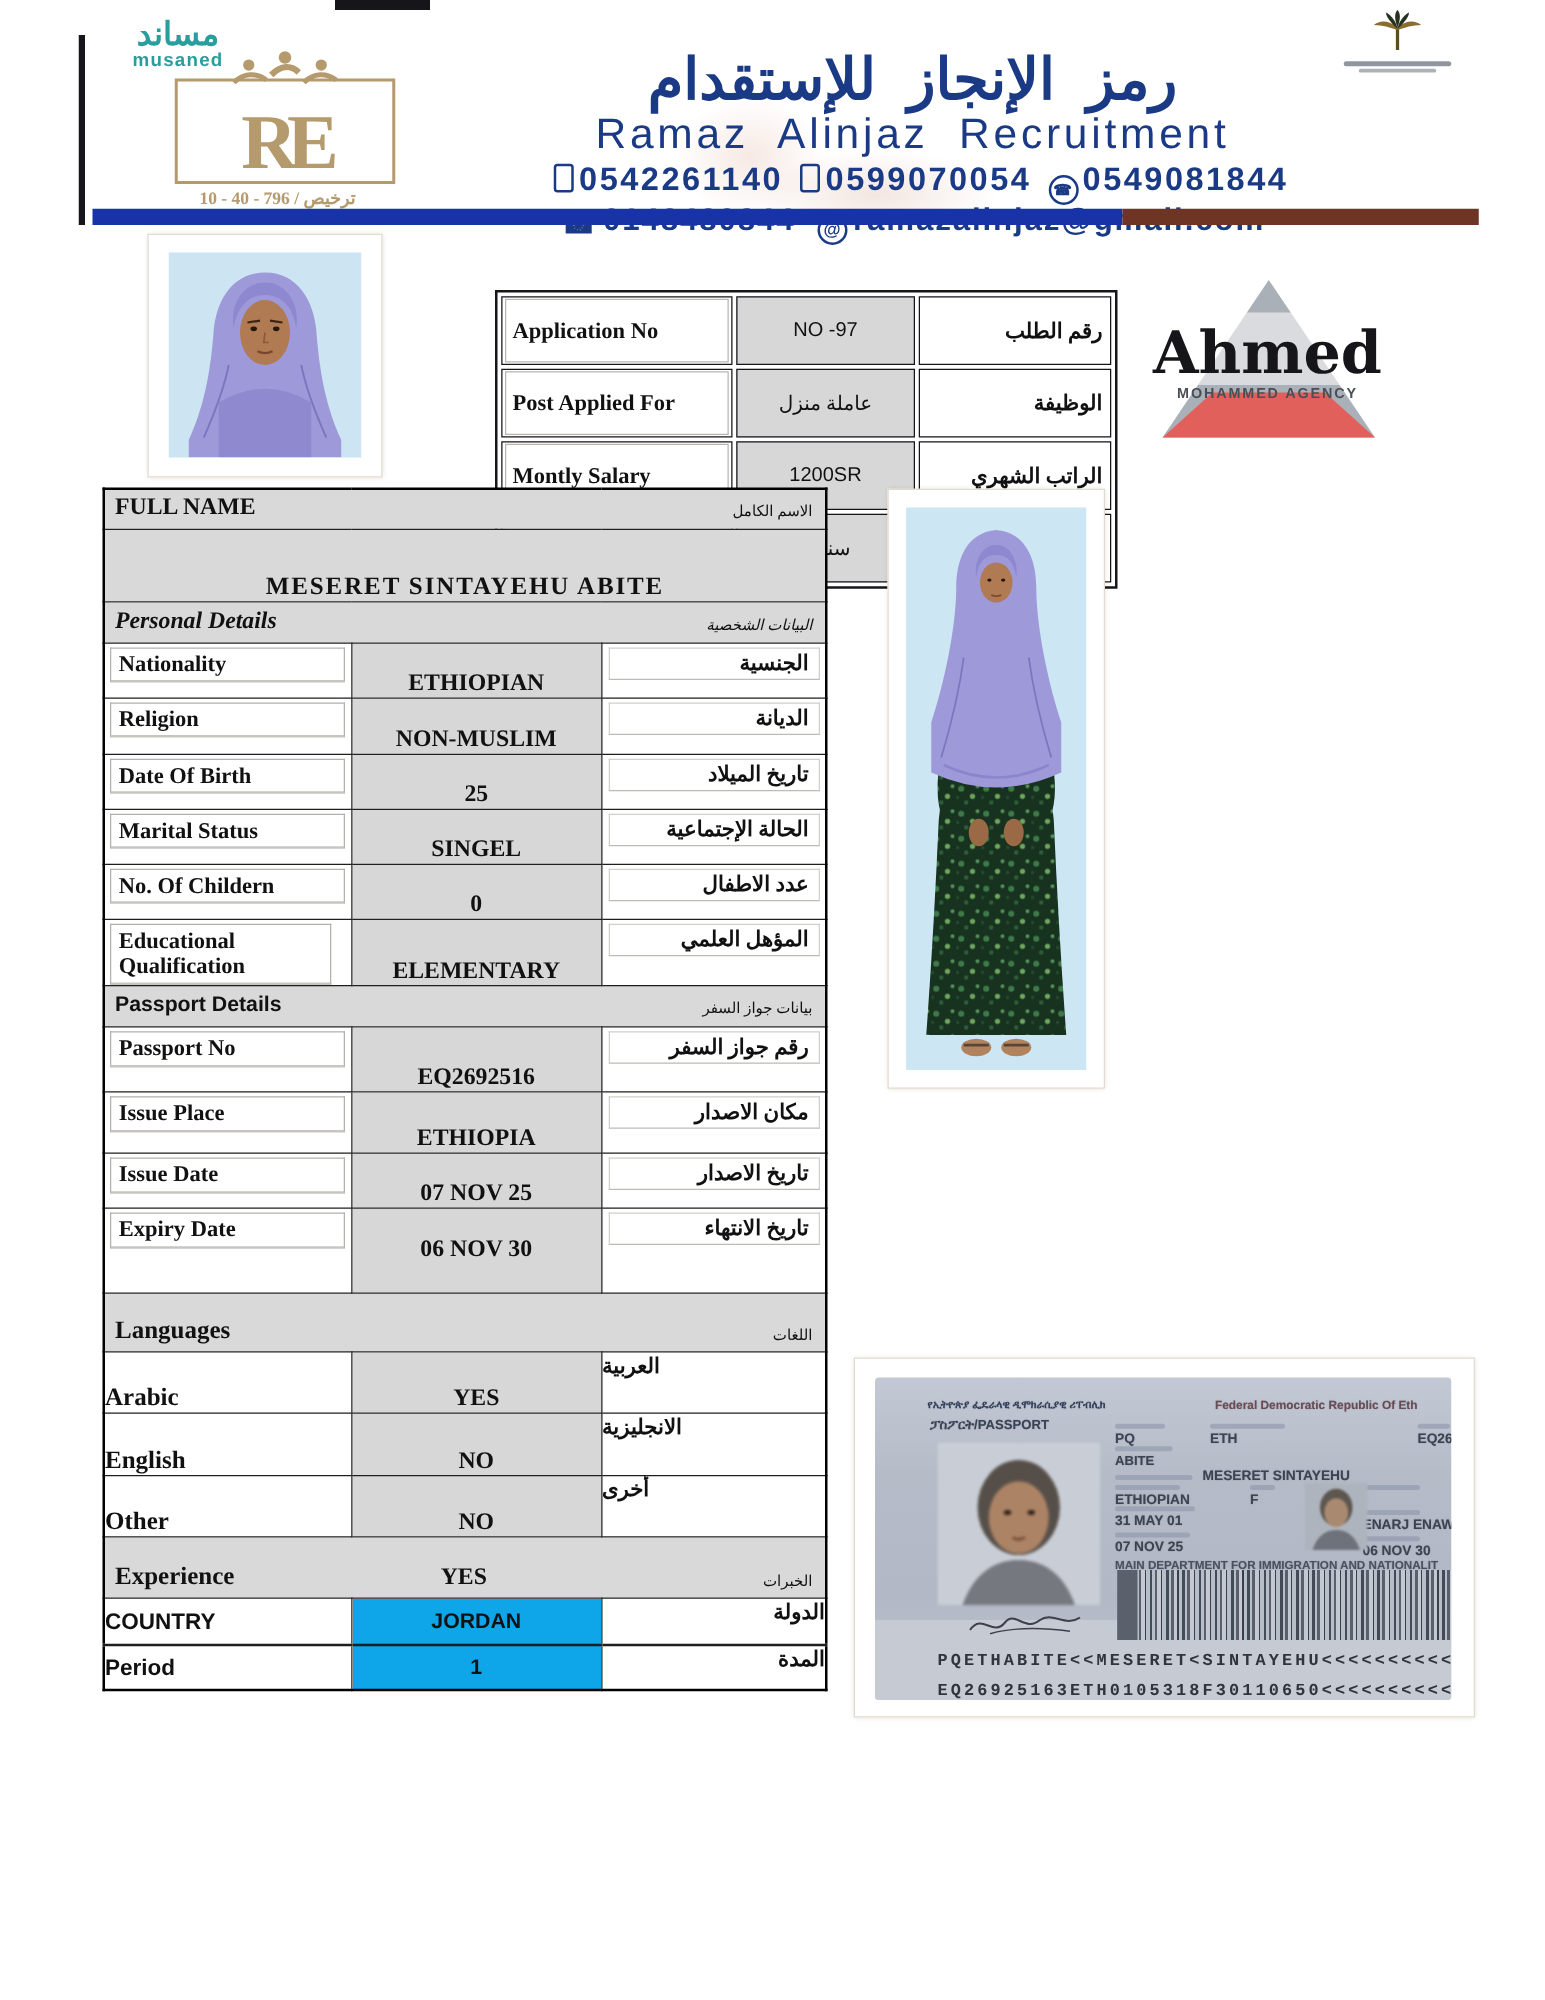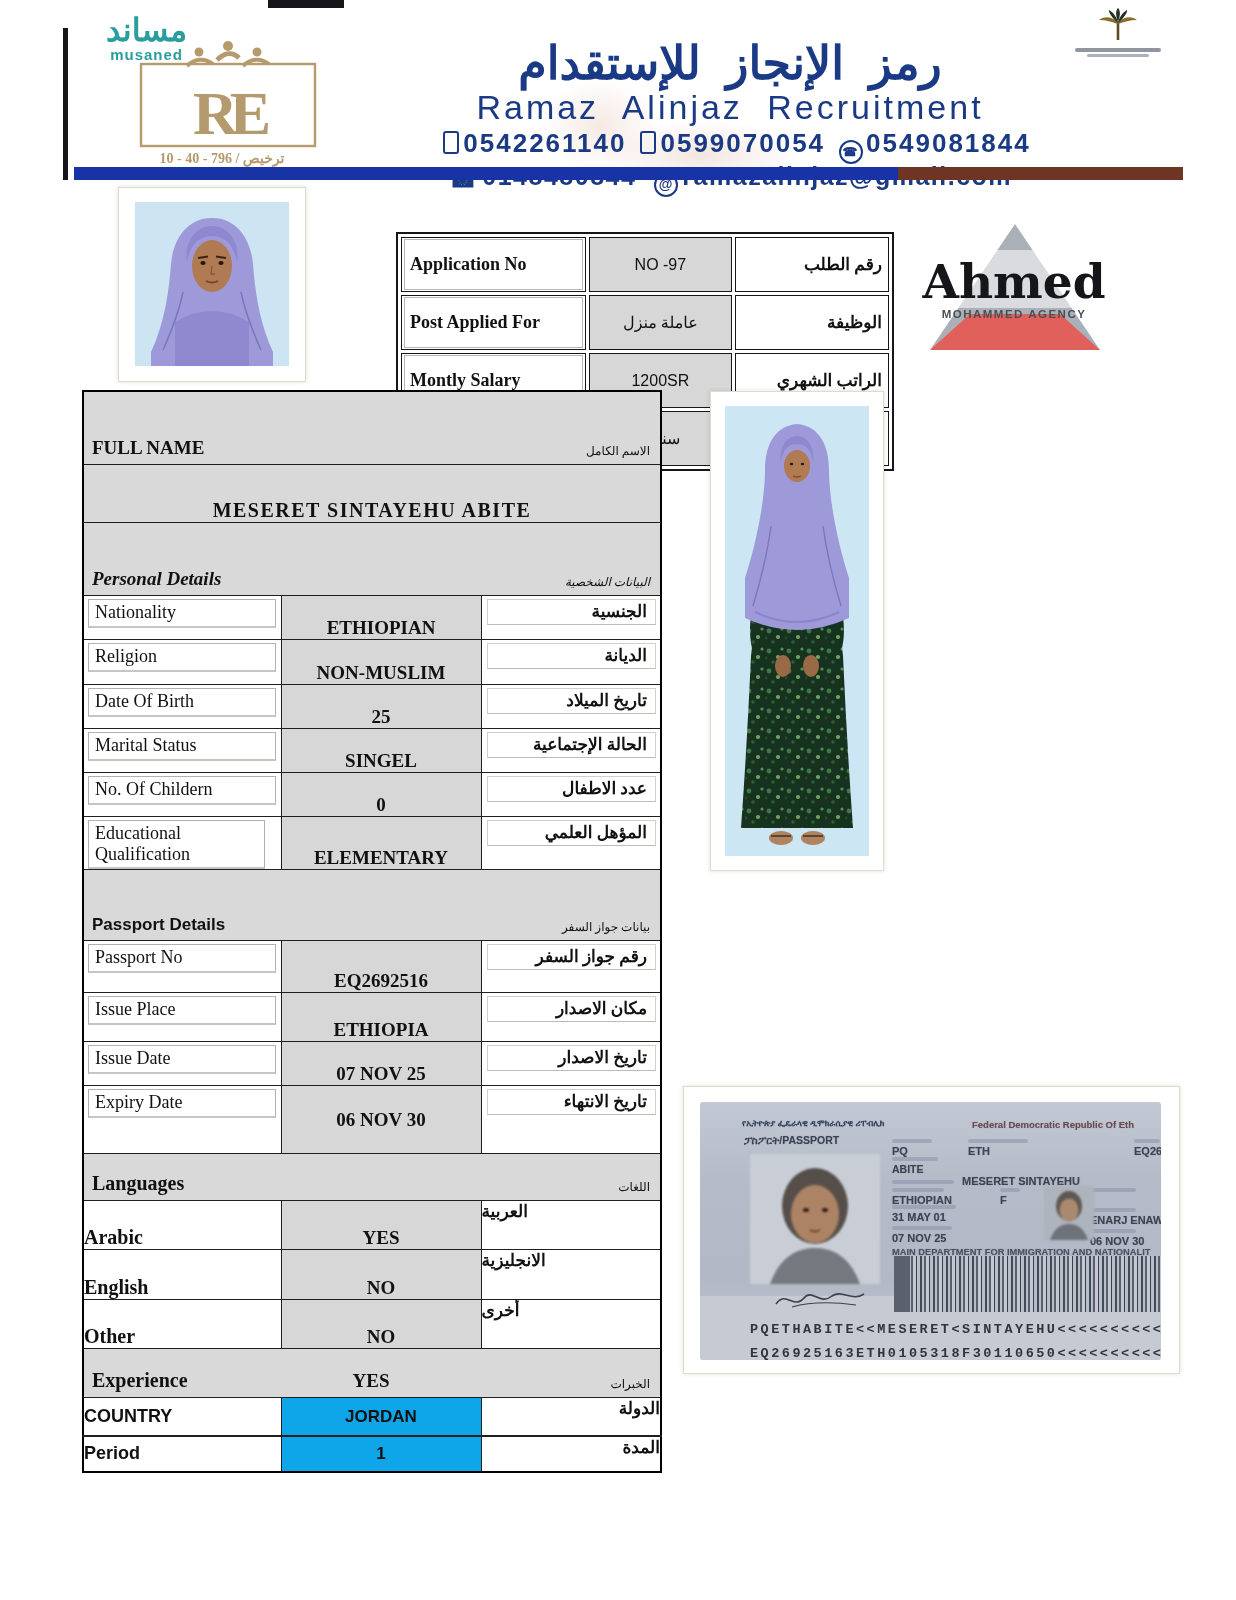--- a/index.html
+++ b/index.html
@@ -4,21 +4,21 @@
 <style>
   html,body{margin:0;padding:0;background:#fff;}
   .page{position:relative;width:1236px;height:1600px;background:#ffffff;overflow:hidden;
         font-family:"Liberation Serif",serif;color:#111;}
   .abs{position:absolute;}
 
   
   .hdr-blackline{left:63px;top:28px;width:5px;height:152px;background:#15151a;}
   .hdr-topmark{left:268px;top:0;width:76px;height:8px;background:#15151a;}
   .musaned{left:106px;top:14px;text-align:center;color:#2a9d9d;font-family:"Liberation Sans",sans-serif;line-height:1;}
-  .musaned .ar{font-size:32px;font-weight:bold;}
+  .musaned .ar{font-size:26px;font-weight:bold;}
   .musaned .en{font-size:15px;font-weight:bold;letter-spacing:1px;margin-top:1px;}
   .ministry{left:1058px;top:8px;width:120px;text-align:center;}
   .ministry .bar1{width:86px;height:4px;background:#6b7280;opacity:.75;margin:2px auto 0;border-radius:2px;}
   .ministry .bar2{width:62px;height:3px;background:#8a909a;opacity:.7;margin:2px auto 0;border-radius:2px;}
   .relogo{left:137px;top:40px;}
   .license{left:124px;top:150px;width:196px;text-align:center;color:#b49a6c;font-weight:bold;font-size:14px;direction:rtl;}
   .titles{left:358px;top:40px;width:744px;text-align:center;color:#1b3a85;}
   .t-ar{font-size:46px;font-weight:800;direction:rtl;line-height:1.05;word-spacing:14px;}
   .t-en{font-family:"Liberation Sans",sans-serif;font-size:34px;font-weight:normal;letter-spacing:3px;word-spacing:12px;margin-top:0px;}
   .phones{left:358px;top:128px;width:744px;text-align:center;color:#1b3a85;
@@ -50,30 +50,30 @@
 
   
   .ahmed{left:918px;top:218px;}
 
   
   table.main{position:absolute;left:82px;top:390px;width:578px;border-collapse:collapse;table-layout:fixed;
              border:2px solid #000;}
   table.main td{border:1.6px solid #1f1f1f;padding:0;overflow:hidden;}
   td.sec{background:#d9d9d9;}
   .secwrap{display:flex;justify-content:space-between;align-items:flex-end;padding:3px 10px 5px 8px;}
-  .sec-l{font-weight:bold;font-size:19px;margin-top:42px;}
+  .sec-l{font-weight:bold;font-size:19px;}
   .sec-l.it{font-style:italic;}
   .sec-l.sans{font-family:"Liberation Sans",sans-serif;font-size:17px;}
   .sec-r{font-weight:normal;font-size:12px;direction:rtl;}
   .sec-r.it{font-style:italic;}
   td.namecell{background:#d9d9d9;text-align:center;vertical-align:bottom;padding-bottom:9px;
               font-size:20px;font-weight:600;letter-spacing:1.5px;}
   td.lbl{vertical-align:top;background:#fff;}
   .lblbox{margin:3px 5px 0 4px;background:#fff;border:1.4px solid #b3b1ac;border-bottom:2px solid #c7c5c0;
-          padding:2px 24px 3px 6px;font-weight:normal;font-size:18px;line-height:1.15;}
+          padding:2px 24px 3px 6px;font-weight:bold;font-size:18px;line-height:1.15;}
   td.val{background:#d7d7d7;vertical-align:bottom;text-align:center;font-weight:bold;font-size:19px;padding-bottom:5px;}
   td.ar{vertical-align:top;background:#fff;}
   .arbox{margin:3px 4px 0 5px;background:#fff;border:1px solid #d2d0ca;border-bottom:1.6px solid #bdbbb5;
          padding:1px 8px 2px 8px;text-align:right;direction:rtl;font-weight:bold;font-size:17px;}
   td.lblplain{vertical-align:bottom;background:#fff;font-weight:bold;font-size:20px;padding:0 0 6px 10px;}
   td.arplain{vertical-align:top;background:#fff;text-align:left;direction:rtl;font-weight:bold;font-size:17px;padding:2px 10px 0 0;}
   td.lblsans{background:#fff;font-family:"Liberation Sans",sans-serif;font-weight:bold;font-size:18px;
              vertical-align:middle;padding-left:10px;}
   td.valwhite{background:#0ea5e9;text-align:center;font-family:"Liberation Sans",sans-serif;font-weight:bold;
               font-size:17px;vertical-align:middle;}

